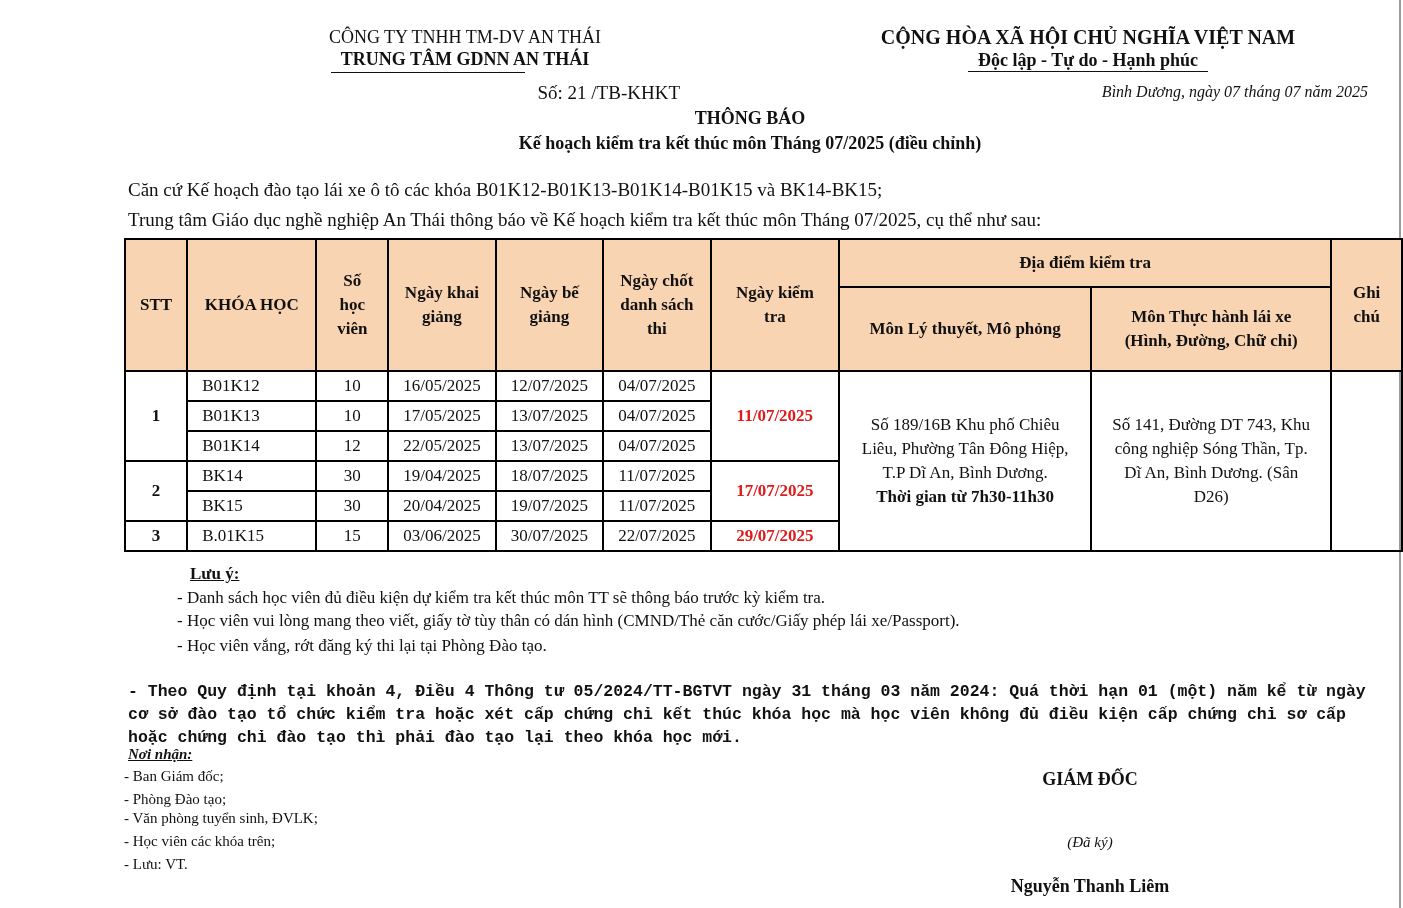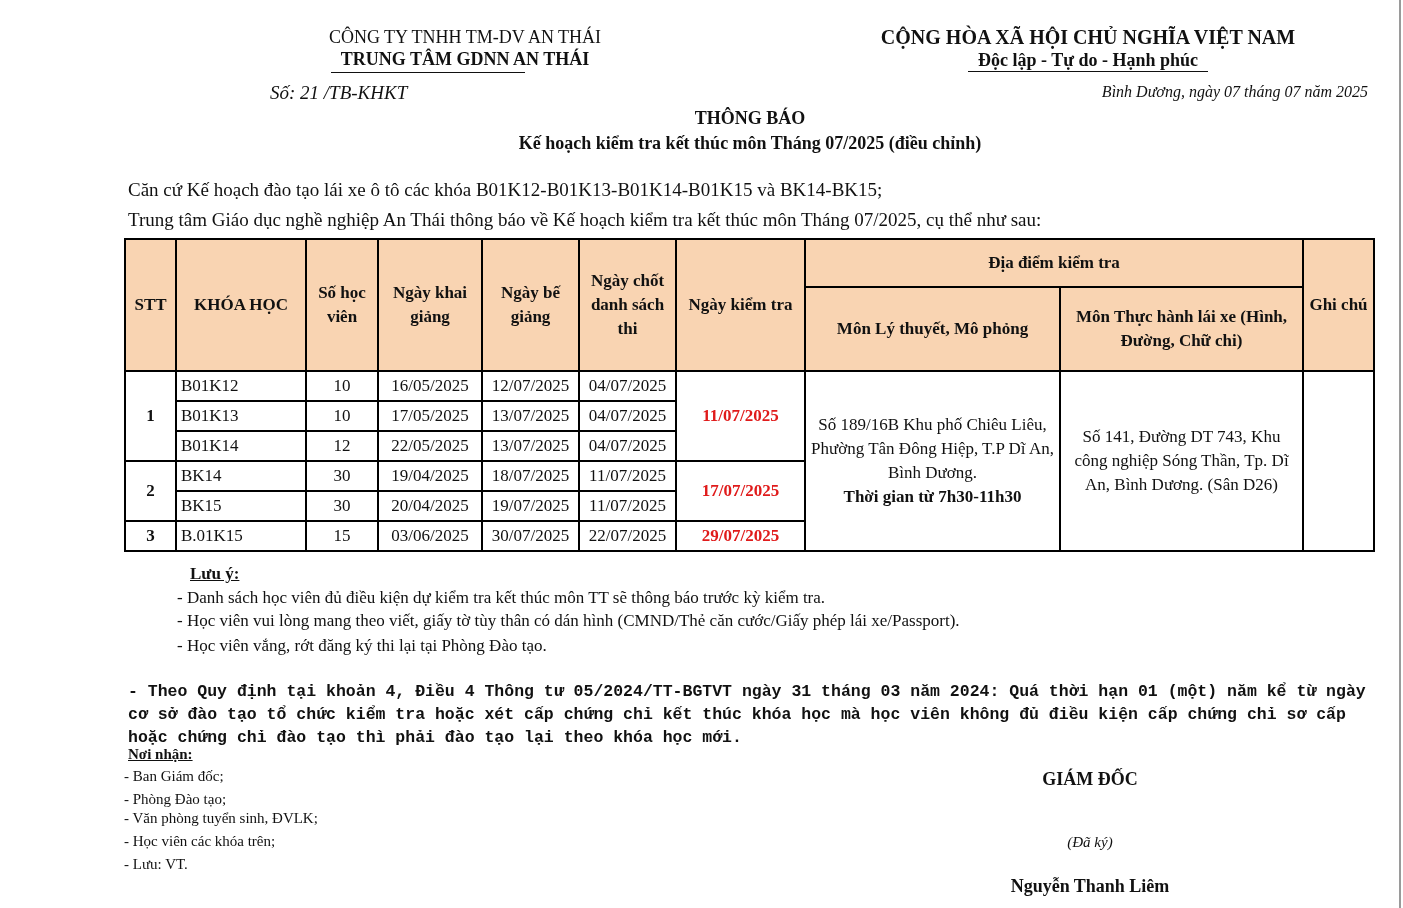--- a/index.html
+++ b/index.html
@@ -7,51 +7,51 @@
     width: 1403px; height: 908px; background: #ffffff; position: relative; overflow: hidden;
     font-family: "Liberation Serif", "DejaVu Serif", serif; color: #111;
   }
   .right-edge { position: absolute; left: 1399px; top: 0; width: 2px; height: 908px; background: #9a9a9a; }
   .abs { position: absolute; }
   .bold { font-weight: bold; }
 
   #company { left: 270px; top: 27px; width: 390px; font-size: 18px; text-align: center; }
   #center-name { left: 270px; top: 49px; width: 390px; font-size: 18px; text-align: center; font-weight: bold; }
   #left-line { left: 331px; top: 72px; width: 194px; height: 1px; background: #111; }
-  #doc-number { left: 270px; top: 82px; width: 410px; font-size: 19px; text-align: left; font-style: italic; }
+  #doc-number { left: 270px; top: 82px; width: 410px; font-size: 19px; text-align: right; }
 
   #nation { left: 858px; top: 26px; width: 460px; font-size: 20px; text-align: center; font-weight: bold; }
   #motto { left: 858px; top: 50px; width: 460px; font-size: 18px; text-align: center; font-weight: bold; }
   #right-line { left: 968px; top: 71px; width: 240px; height: 1px; background: #111; }
   #place-date { left: 1020px; top: 83px; width: 348px; font-size: 16px; text-align: right; font-style: italic; }
 
   #doc-title { left: 400px; top: 108px; width: 700px; font-size: 18px; font-weight: bold; text-align: center; }
   #doc-subtitle { left: 400px; top: 133px; width: 700px; font-size: 18px; font-weight: bold; text-align: center; }
 
   #basis { left: 128px; top: 179px; font-size: 19px; white-space: nowrap; }
   #intro { left: 128px; top: 209px; font-size: 19px; white-space: nowrap; }
 
   table.sched {
     position: absolute; left: 124px; top: 238px; border-collapse: collapse;
     font-size: 17px; table-layout: fixed;
   }
-  table.sched td, table.sched th { border: 2px solid #000; padding: 0 4px; }
+  table.sched td, table.sched th { border: 2px solid #000; padding: 0 14px; }
   table.sched th { background: #f9d4b2; font-weight: bold; text-align: center; line-height: 24px; }
   table.sched td { height: 28px; line-height: 24px; border-radius: 12px; }
   table.sched .c { text-align: center; }
   table.sched .l { text-align: left; }
   table.sched .red { color: #e01b1b; font-weight: bold; text-align: center; }
   table.sched .loc { text-align: center; vertical-align: middle; line-height: 24px; }
 
   #notes-title { left: 190px; top: 564px; font-size: 17px; font-weight: bold; text-decoration: underline; }
   .note { left: 177px; font-size: 17px; white-space: nowrap; }
 
   #regulation { left: 128px; top: 680px; width: 1245px; font-size: 16.5px; font-weight: bold; line-height: 23px; font-family: Liberation Mono, monospace; }
 
-  #recipients-title { left: 128px; top: 746px; font-size: 15px; font-weight: bold; text-decoration: underline; }
+  #recipients-title { left: 128px; top: 746px; font-size: 15px; font-weight: bold; font-style: italic; text-decoration: underline; }
   .recip { left: 124px; font-size: 15px; white-space: nowrap; }
 
   #signer-title { left: 990px; top: 769px; width: 200px; text-align: center; font-size: 18px; font-weight: bold; }
   #signed { left: 990px; top: 834px; width: 200px; text-align: center; font-size: 15px; font-style: italic; }
   #signer-name { left: 960px; top: 876px; width: 260px; text-align: center; font-size: 18px; font-weight: bold; }
 </style>
 </head>
 <body>
 
 <div class="right-edge"></div>

